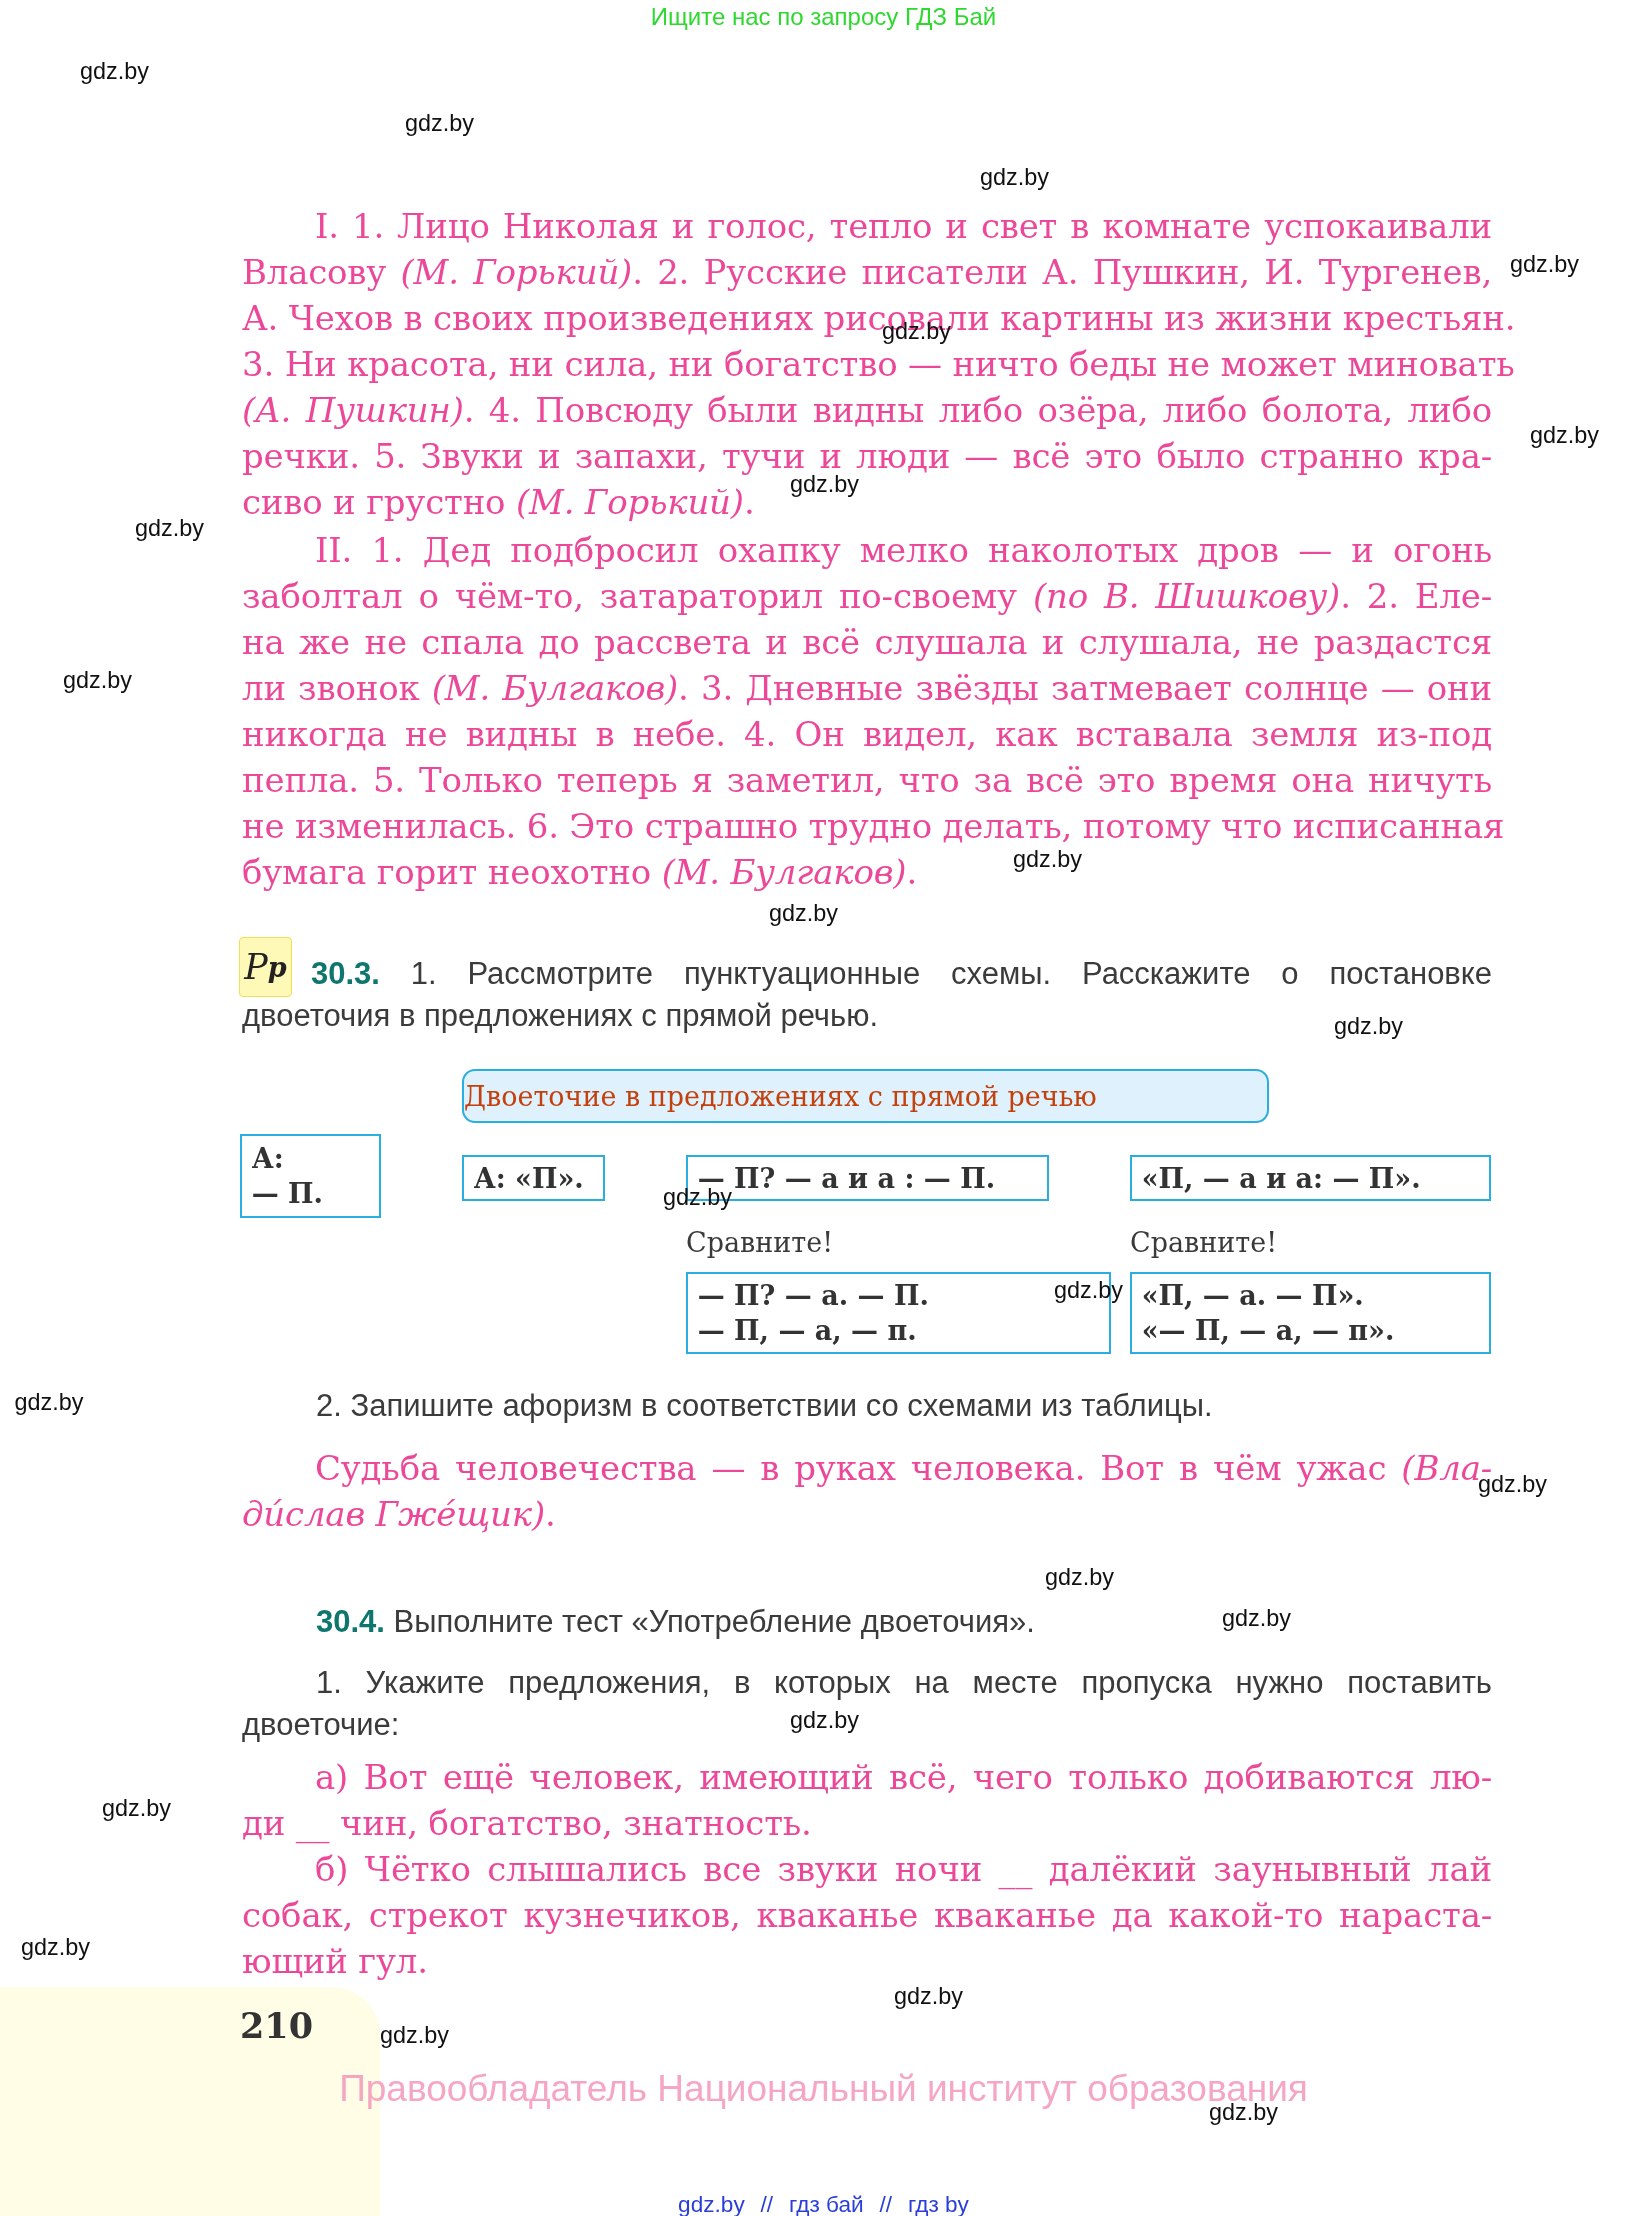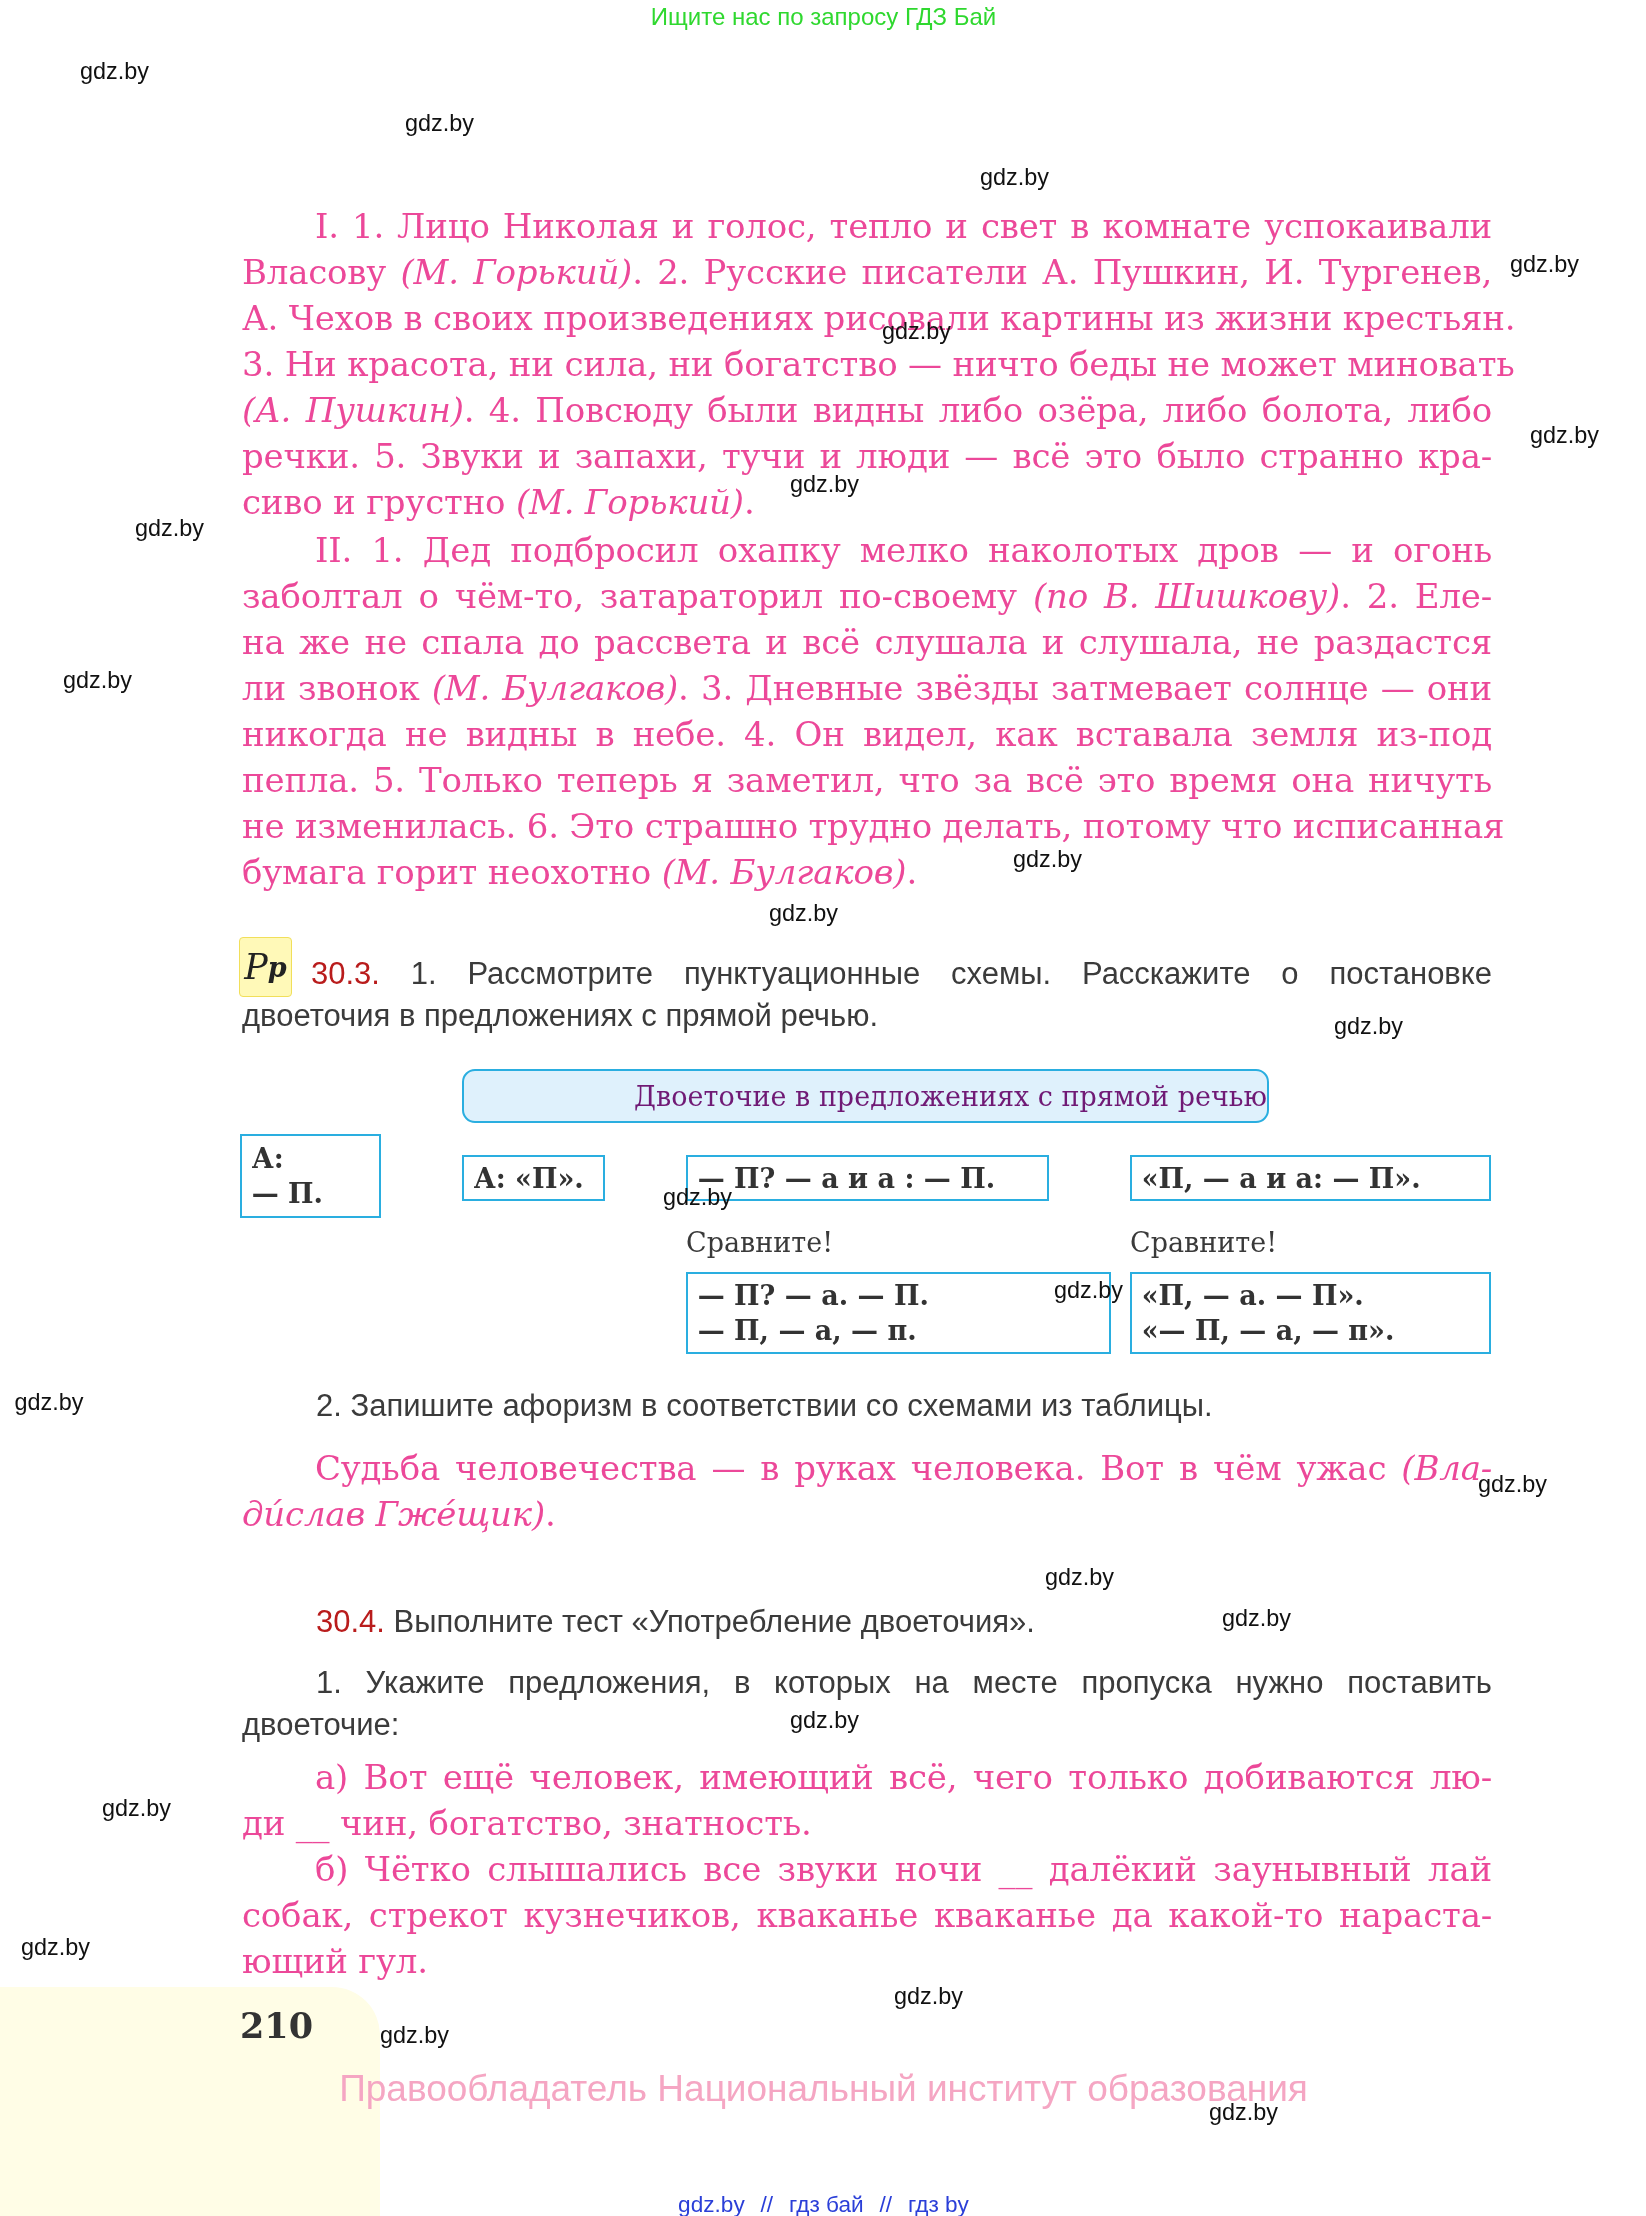--- a/index.html
+++ b/index.html
@@ -25,34 +25,34 @@
   }
   .serif-line.last { text-align-last: left; }
   .serif-line.indent { padding-left: 73px; width: 1177px; }
   .sans-line {
     left: 242px; width: 1250px; font-size: 31px; line-height: 42px;
     font-family: "Liberation Sans", sans-serif; color: #3b3b3b; white-space: nowrap;
     text-align: justify; text-align-last: justify;
   }
   .sans-line.last { text-align-last: left; }
   .sans-line.indent { padding-left: 74px; width: 1176px; }
-  .ex-num { color: #b91c1c; font-weight: normal; }
+  .ex-num { color: #0f766e; font-weight: bold; }
   i.it { font-style: italic; }
   .pp-icon {
     left: 239px; top: 937px; width: 53px; height: 60px;
     background: #fff9b8; border: 1.6px solid #f1df5a; border-radius: 4px;
     font-family: "DejaVu Serif", serif; font-style: italic; font-size: 35px; color: #222;
     display: flex; align-items: center; justify-content: center; box-sizing: border-box;
   }
   .pp-icon sub { font-size: 27px; font-weight: bold; }
   .scheme-title {
     left: 462px; top: 1069px; width: 807px; height: 54px; box-sizing: border-box;
     background: #dff1fc; border: 2.4px solid #2aaee0; border-radius: 13px;
-    display: flex; align-items: center; justify-content: flex-end;
-    font-size: 27px; color: #701a75;
+    display: flex; align-items: center; justify-content: flex-start;
+    font-size: 27px; color: #c2410c;
   }
   .scheme-box {
     box-sizing: border-box; border: 2.4px solid #2aaee0; background: #fff;
     font-size: 27px; font-weight: bold; color: #333; padding: 4.8px 9.7px;
     line-height: 35px; white-space: nowrap;
     display: flex; flex-direction: column; justify-content: center;
   }
   .compare {
     font-size: 27px; color: #3a3a3a; text-align: left; white-space: nowrap;
   }

